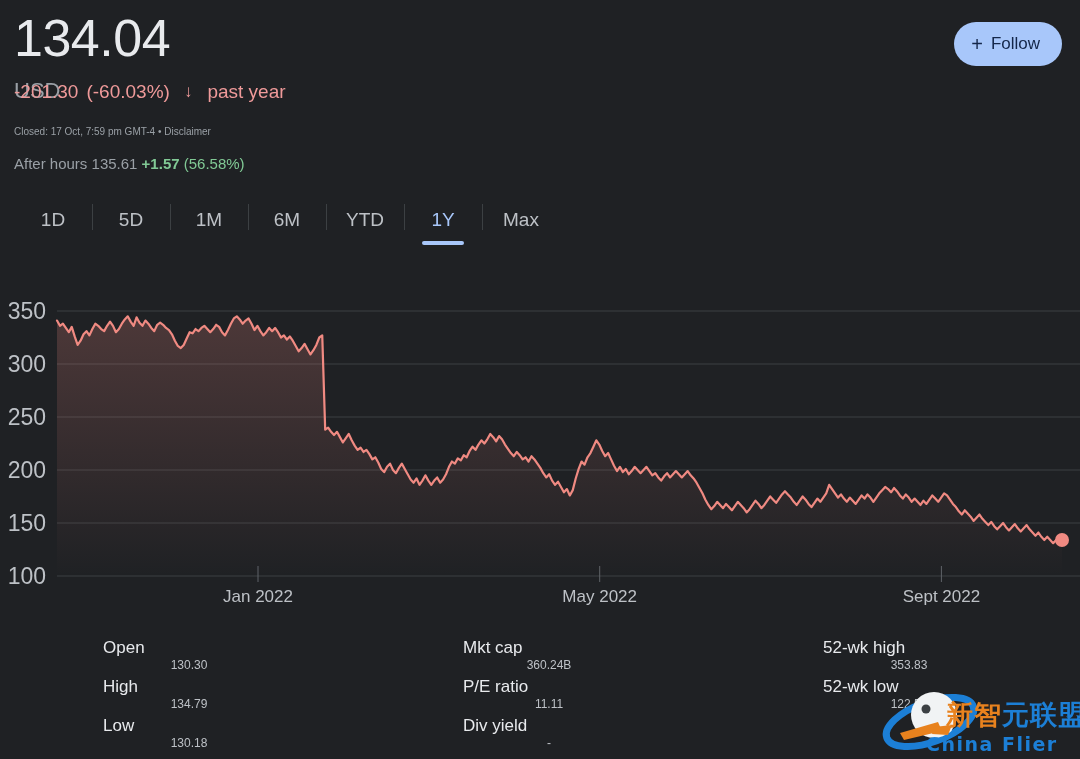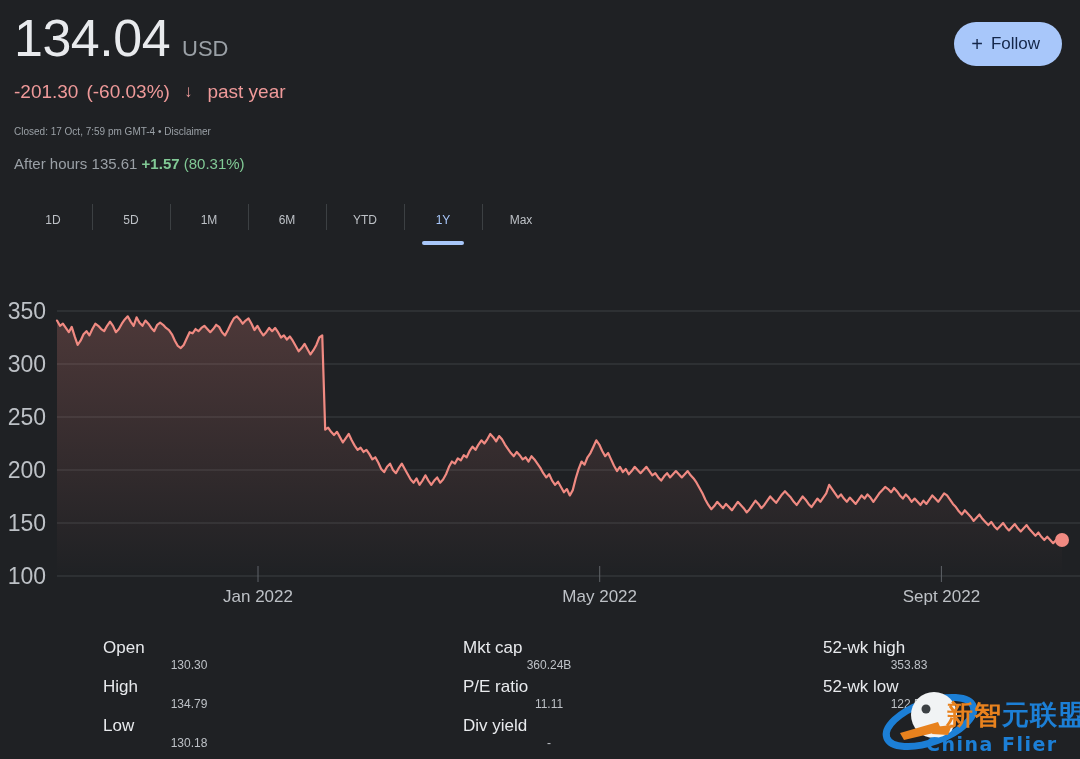--- a/index.html
+++ b/index.html
@@ -12,21 +12,21 @@
   }
   #root {
     position: relative;
     width: 1080px; height: 759px;
     background: #1f2124;
   }
 
   
   .price-row {
     position: absolute; left: 14px; top: 10px;
-    display: flex; align-items: baseline; gap: 12px;
+    display: flex; align-items: baseline; gap: 12px; flex-direction: column;
   }
   .price {
     font-size: 52px; line-height: 56px;
     color: #e8eaed; font-weight: 400;
     letter-spacing: -0.5px;
   }
   .currency {
     font-size: 22px; color: #9aa0a6; font-weight: 400;
   }
   .delta-row {
@@ -62,21 +62,21 @@
 
   
   .tabs {
     position: absolute; left: 14px; top: 198px;
     display: flex; align-items: stretch; height: 44px;
   }
   .tab {
     position: relative;
     display: flex; align-items: center; justify-content: center;
     min-width: 78px; padding: 0 14px;
-    font-size: 12px; color: #bdc1c6;
+    font-size: 19px; color: #bdc1c6;
     cursor: pointer; background: none; border: none;
     font-family: "Liberation Sans", sans-serif;
   }
   .tab + .tab::before {
     content: ""; position: absolute; left: 0; top: 6px;
     width: 1px; height: 26px; background: #3c4043;
   }
   .tab.active { color: #a8c7fa; }
   .tab.active::after {
     content: ""; position: absolute;
@@ -154,21 +154,21 @@
   </div>
 
   <div class="closed-line">
     <span>Closed: 17 Oct, 7:59 pm GMT-4 • </span><a class="disclaimer">Disclaimer</a>
   </div>
 
   <div class="after-line">
     <span>After hours</span>
     <span>135.61</span>
     <span class="after-delta">+1.57</span>
-    <span class="after-pct">(80.31%)</span>
+    <span class="after-pct">(56.58%)</span>
   </div>
 
   <button class="follow-btn">
     <span class="follow-plus">+</span>
     <span>Follow</span>
   </button>
 
   <div class="tabs" id="tabs">
       <button class="tab">
         <span>1D</span>

